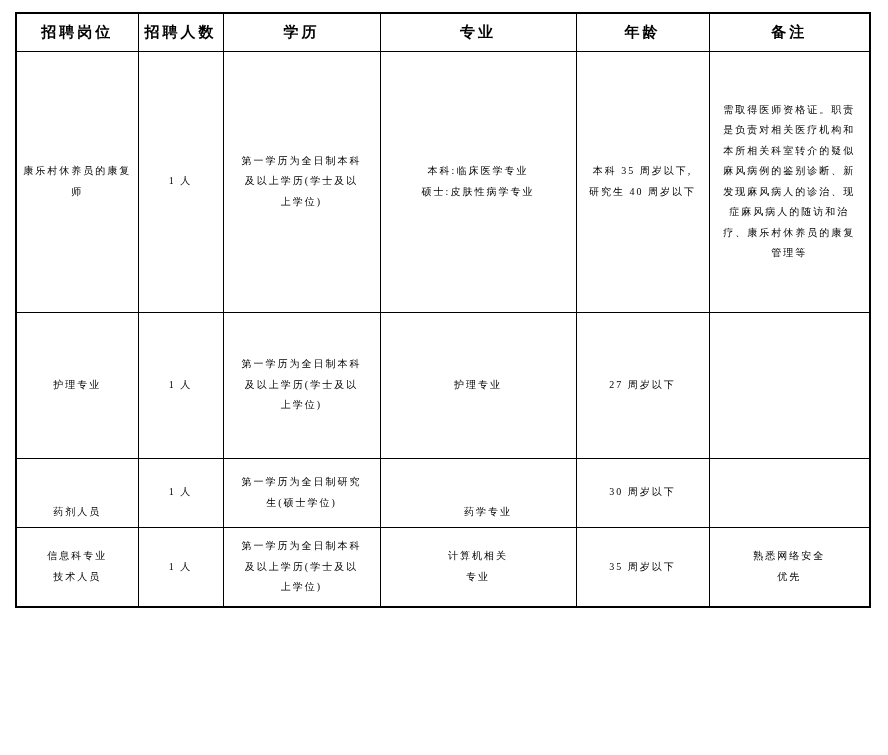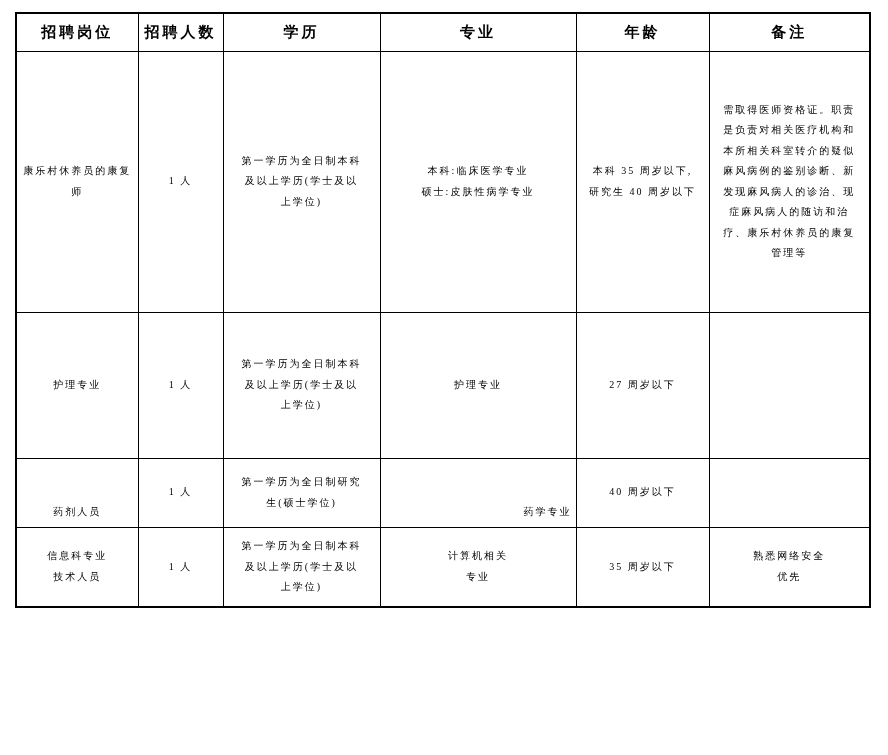--- a/index.html
+++ b/index.html
@@ -42,21 +42,21 @@
     font-weight: bold;
     letter-spacing: 3px;
     line-height: 1.4;
   }
   tr.hrow  { height: 38px; }
   tr.r0 { height: 261px; }
   tr.r1 { height: 146px; }
   tr.r2 { height: 69px;  }
   tr.r3 { height: 80px;  }
   td.align-left {
-    text-align: right;
+    text-align: center;
     padding-left: 24px;
   }
   td.valign-bottom {
     vertical-align: bottom;
     padding-bottom: 4px;
   }
 </style>
 </head>
 <body>
 
@@ -110,21 +110,21 @@
         <td>护理专业</td>
         <td>27 周岁以下</td>
         <td></td>
       </tr>
       <tr class="r2">
         <td class="valign-bottom">药剂人员</td>
         <td>1 人</td>
         <td>第一学历为全日制研究
 生(硕士学位)</td>
         <td class="align-left valign-bottom">药学专业</td>
-        <td>40 周岁以下</td>
+        <td>30 周岁以下</td>
         <td></td>
       </tr>
       <tr class="r3">
         <td>信息科专业
 技术人员</td>
         <td>1 人</td>
         <td>第一学历为全日制本科
 及以上学历(学士及以
 上学位)</td>
         <td>计算机相关

